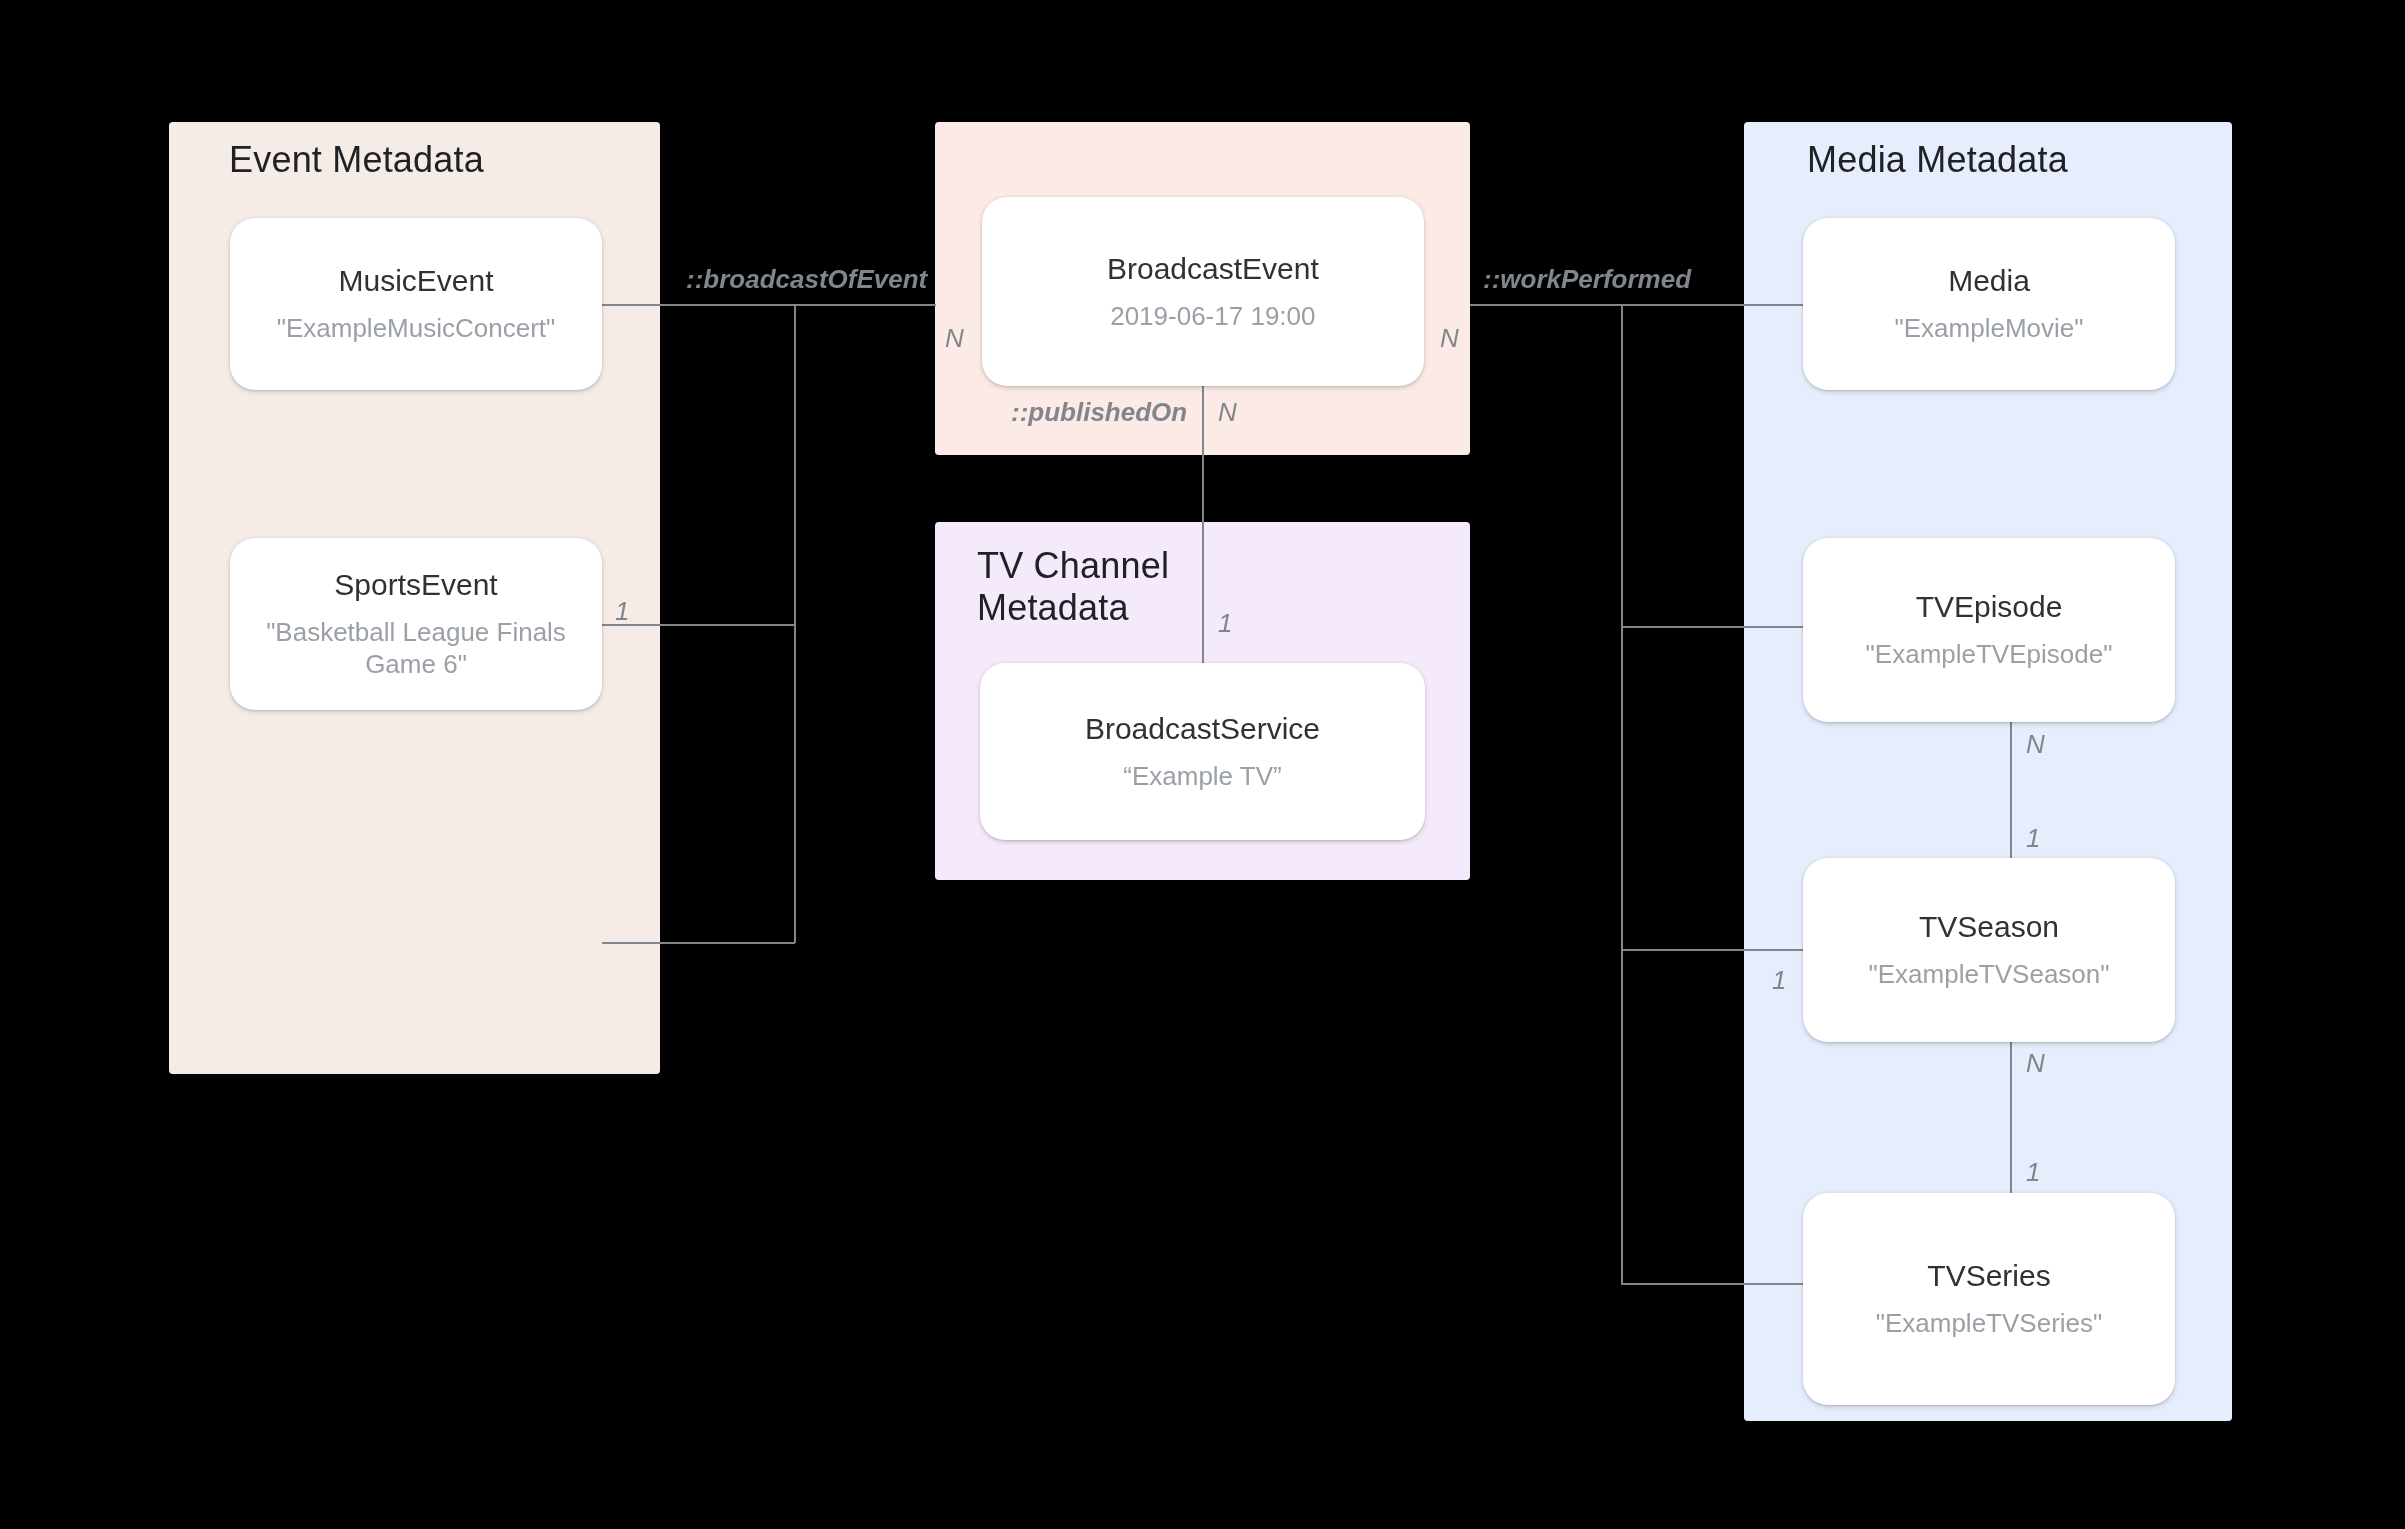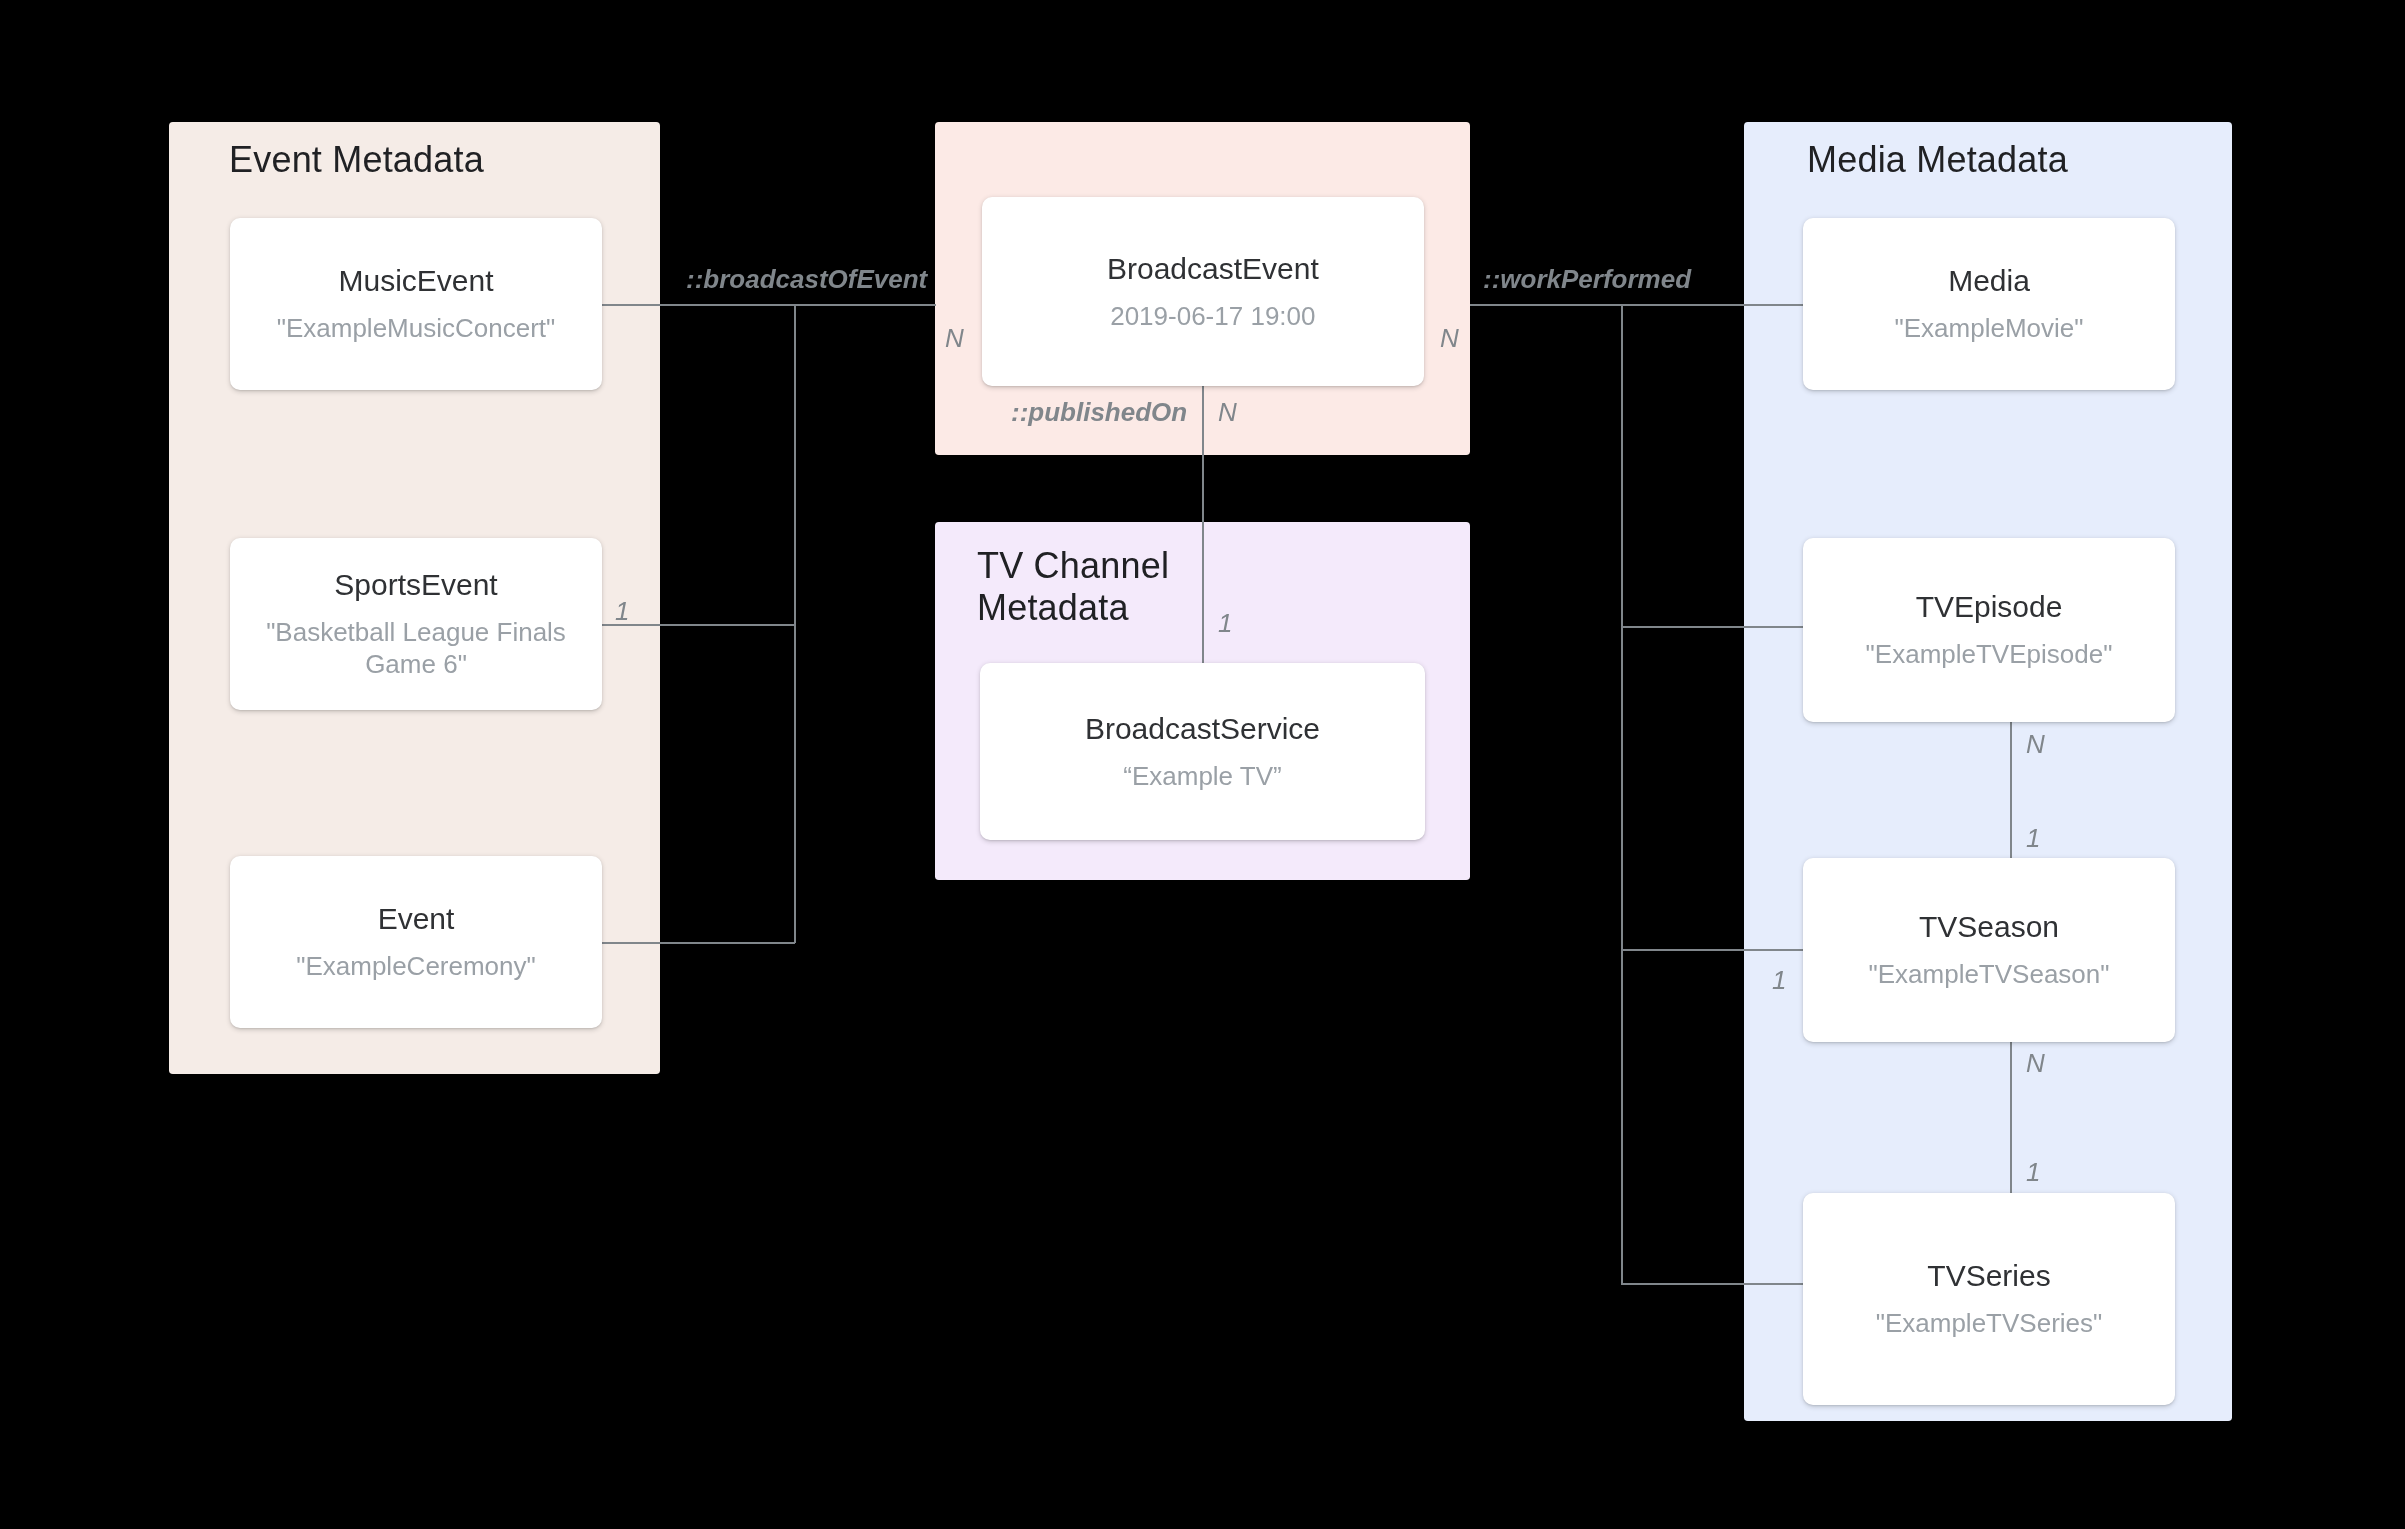--- a/index.html
+++ b/index.html
@@ -33,21 +33,21 @@
 
   #group-event      { left: 169px; top: 122px;  width: 491px;  height: 952px;  background: #F5ECE7; }
   #group-broadcast  { left: 935px; top: 122px;  width: 535px;  height: 333px;  background: #FCEAE6; }
   #group-tvchannel  { left: 935px; top: 522px;  width: 535px;  height: 358px;  background: #F4EAFB; }
   #group-media      { left: 1744px; top: 122px; width: 488px;  height: 1299px; background: #E6EDFC; }
 
   
   .node {
     position: absolute;
     background: #FFFFFF;
-    border-radius: 10px;
+    border-radius: 25px;
     box-shadow: 0 1.9px 4.8px rgba(0,0,0,0.16), 0 1px 1.9px rgba(0,0,0,0.10);
     display: flex;
     flex-direction: column;
     align-items: center;
     justify-content: center;
     box-sizing: border-box;
     padding: 9.6px 15.3px;
   }
   .node-title {
     font-size: 30px;
@@ -145,24 +145,20 @@
   <div class="node" style="left:230px; top:218px; width:372px; height:172px;">
     <div class="node-title">MusicEvent</div>
     <div class="node-sub">"ExampleMusicConcert"</div>
   </div>
 
   <div class="node" style="left:230px; top:538px; width:372px; height:172px;">
     <div class="node-title">SportsEvent</div>
     <div class="node-sub wrap" style="max-width:325px;">"Basketball League Finals Game 6"</div>
   </div>
 
-  <div class="node" style="left:230px; top:856px; width:372px; height:172px;">
-    <div class="node-title">Event</div>
-    <div class="node-sub">"ExampleCeremony"</div>
-  </div>
 
   <div class="node" style="left:982px; top:197px; width:442px; height:189px;padding-left:35px;">
     <div class="node-title">BroadcastEvent</div>
     <div class="node-sub">2019-06-17 19:00</div>
   </div>
 
   <div class="node" style="left:980px; top:663px; width:445px; height:177px;">
     <div class="node-title">BroadcastService</div>
     <div class="node-sub">“Example TV”</div>
   </div>

